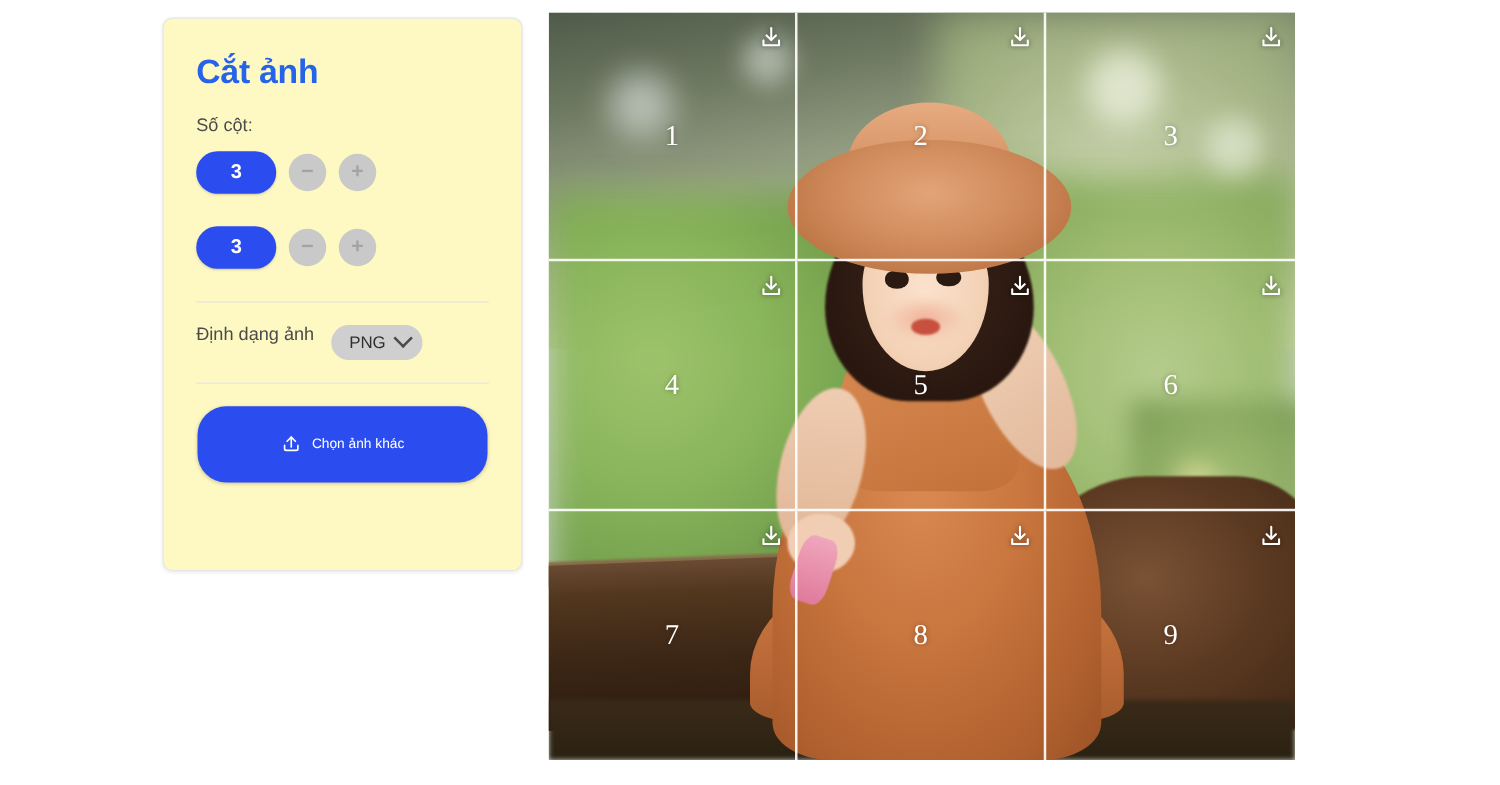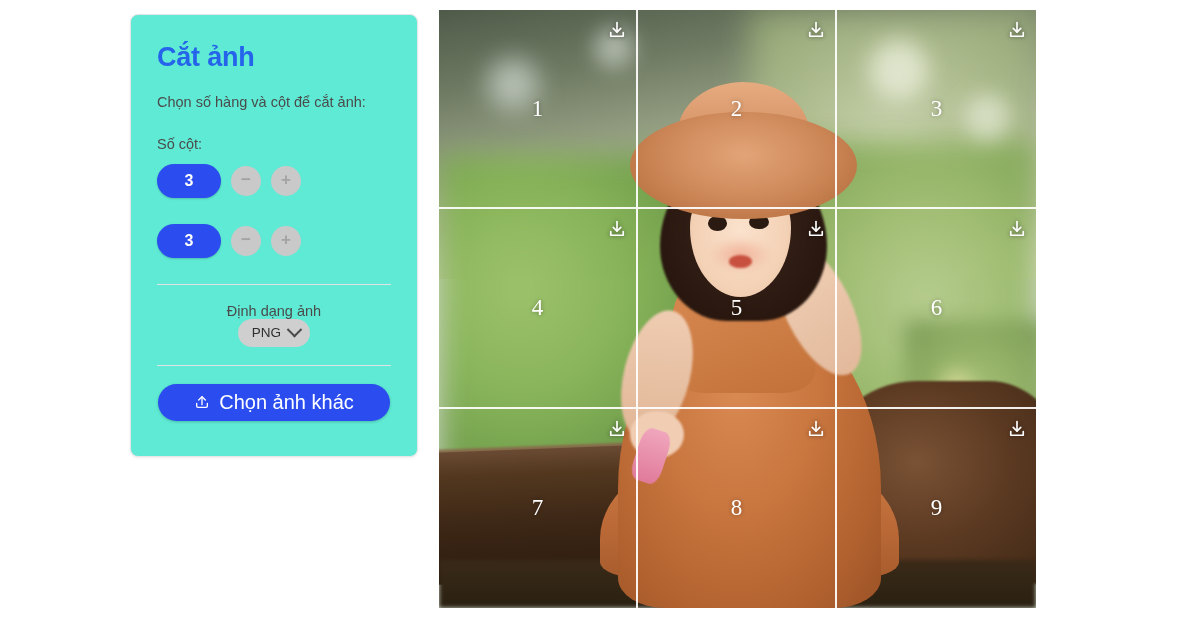--- a/index.html
+++ b/index.html
@@ -7,21 +7,21 @@
     width:1200px;height:628px;
     background:#ffffff;
     font-family:"Liberation Sans", sans-serif;
     overflow:hidden;
     position:relative;
   }
 
   
   #panel{
     position:absolute;left:130px;top:14px;width:288px;height:443px;
-    background:#5eead4;border:1px solid #e6e6e6;border-radius:8px;
+    background:#fef9c3;border:1px solid #e6e6e6;border-radius:8px;
     box-sizing:border-box;
     box-shadow:0 1px 3px rgba(0,0,0,.07);
   }
   #panel-inner{padding:24px 26px 0 26px;}
 
   .title{
     color:#2563eb;font-size:27px;font-weight:bold;
     letter-spacing:-.2px;margin:4px 0 20px 0;line-height:1.1;
   }
   .subtitle{
@@ -41,33 +41,33 @@
   .circ-btn{
     width:30px;height:30px;border-radius:50%;background:#c9c9c9;
     display:flex;align-items:center;justify-content:center;
     color:#a3a3a3;font-size:17px;font-weight:bold;line-height:1;
     user-select:none;
   }
   .circ-btn .glyph{position:relative;top:-1px;}
 
   .divider{height:1px;background:#e3e3e3;margin:4px 0 18px 0;}
 
-  .format-row{display:flex;align-items:center;margin-bottom:18px;flex-direction:column;}
+  .format-row{display:flex;align-items:flex-start;gap:14px;margin-bottom:18px;}
   .format-label{color:#4b4b4b;font-size:14.5px;}
   .select-pill{
     height:28px;padding:0 10px 0 14px;border-radius:14px;background:#cfcfcf;
     display:flex;align-items:center;gap:8px;
     color:#2f2f2f;font-size:13.5px;font-weight:normal;
   }
   .chev{width:9px;height:9px;border-right:2px solid #4a4a4a;border-bottom:2px solid #4a4a4a;
         transform:rotate(45deg) translate(-2px,-2px);}
 
   .cta{
-    margin:4px auto 0 auto;width:232px;height:37px;border-radius:23px;
-    background:#2b4df0;color:#fff;font-size:20px;
+    margin:4px auto 0 auto;width:232px;height:61px;border-radius:23px;
+    background:#2b4df0;color:#fff;font-size:11px;
     display:flex;align-items:center;justify-content:center;gap:9px;
     box-shadow:0 1px 3px rgba(0,0,0,.2);
   }
   .cta svg{display:block;}
 
   
   #stage{
     position:absolute;left:439px;top:10px;width:597px;height:598px;
     overflow:hidden;
   }
@@ -180,21 +180,20 @@
   .dl-icon svg{display:block;filter:drop-shadow(0 0 2px rgba(0,0,0,.5));}
 </style>
 </head>
 <body>
 
 <div id="panel">
   <div id="panel-inner">
 
     <div class="title">Cắt ảnh</div>
 
-    <div class="subtitle">Chọn số hàng và cột để cắt ảnh:</div>
 
     <div class="fieldlabel">Số cột:</div>
     <div class="stepper-row">
       <div class="value-pill">3</div>
       <div class="circ-btn">
         <span class="glyph">−</span>
       </div>
       <div class="circ-btn">
         <span class="glyph">+</span>
       </div>

